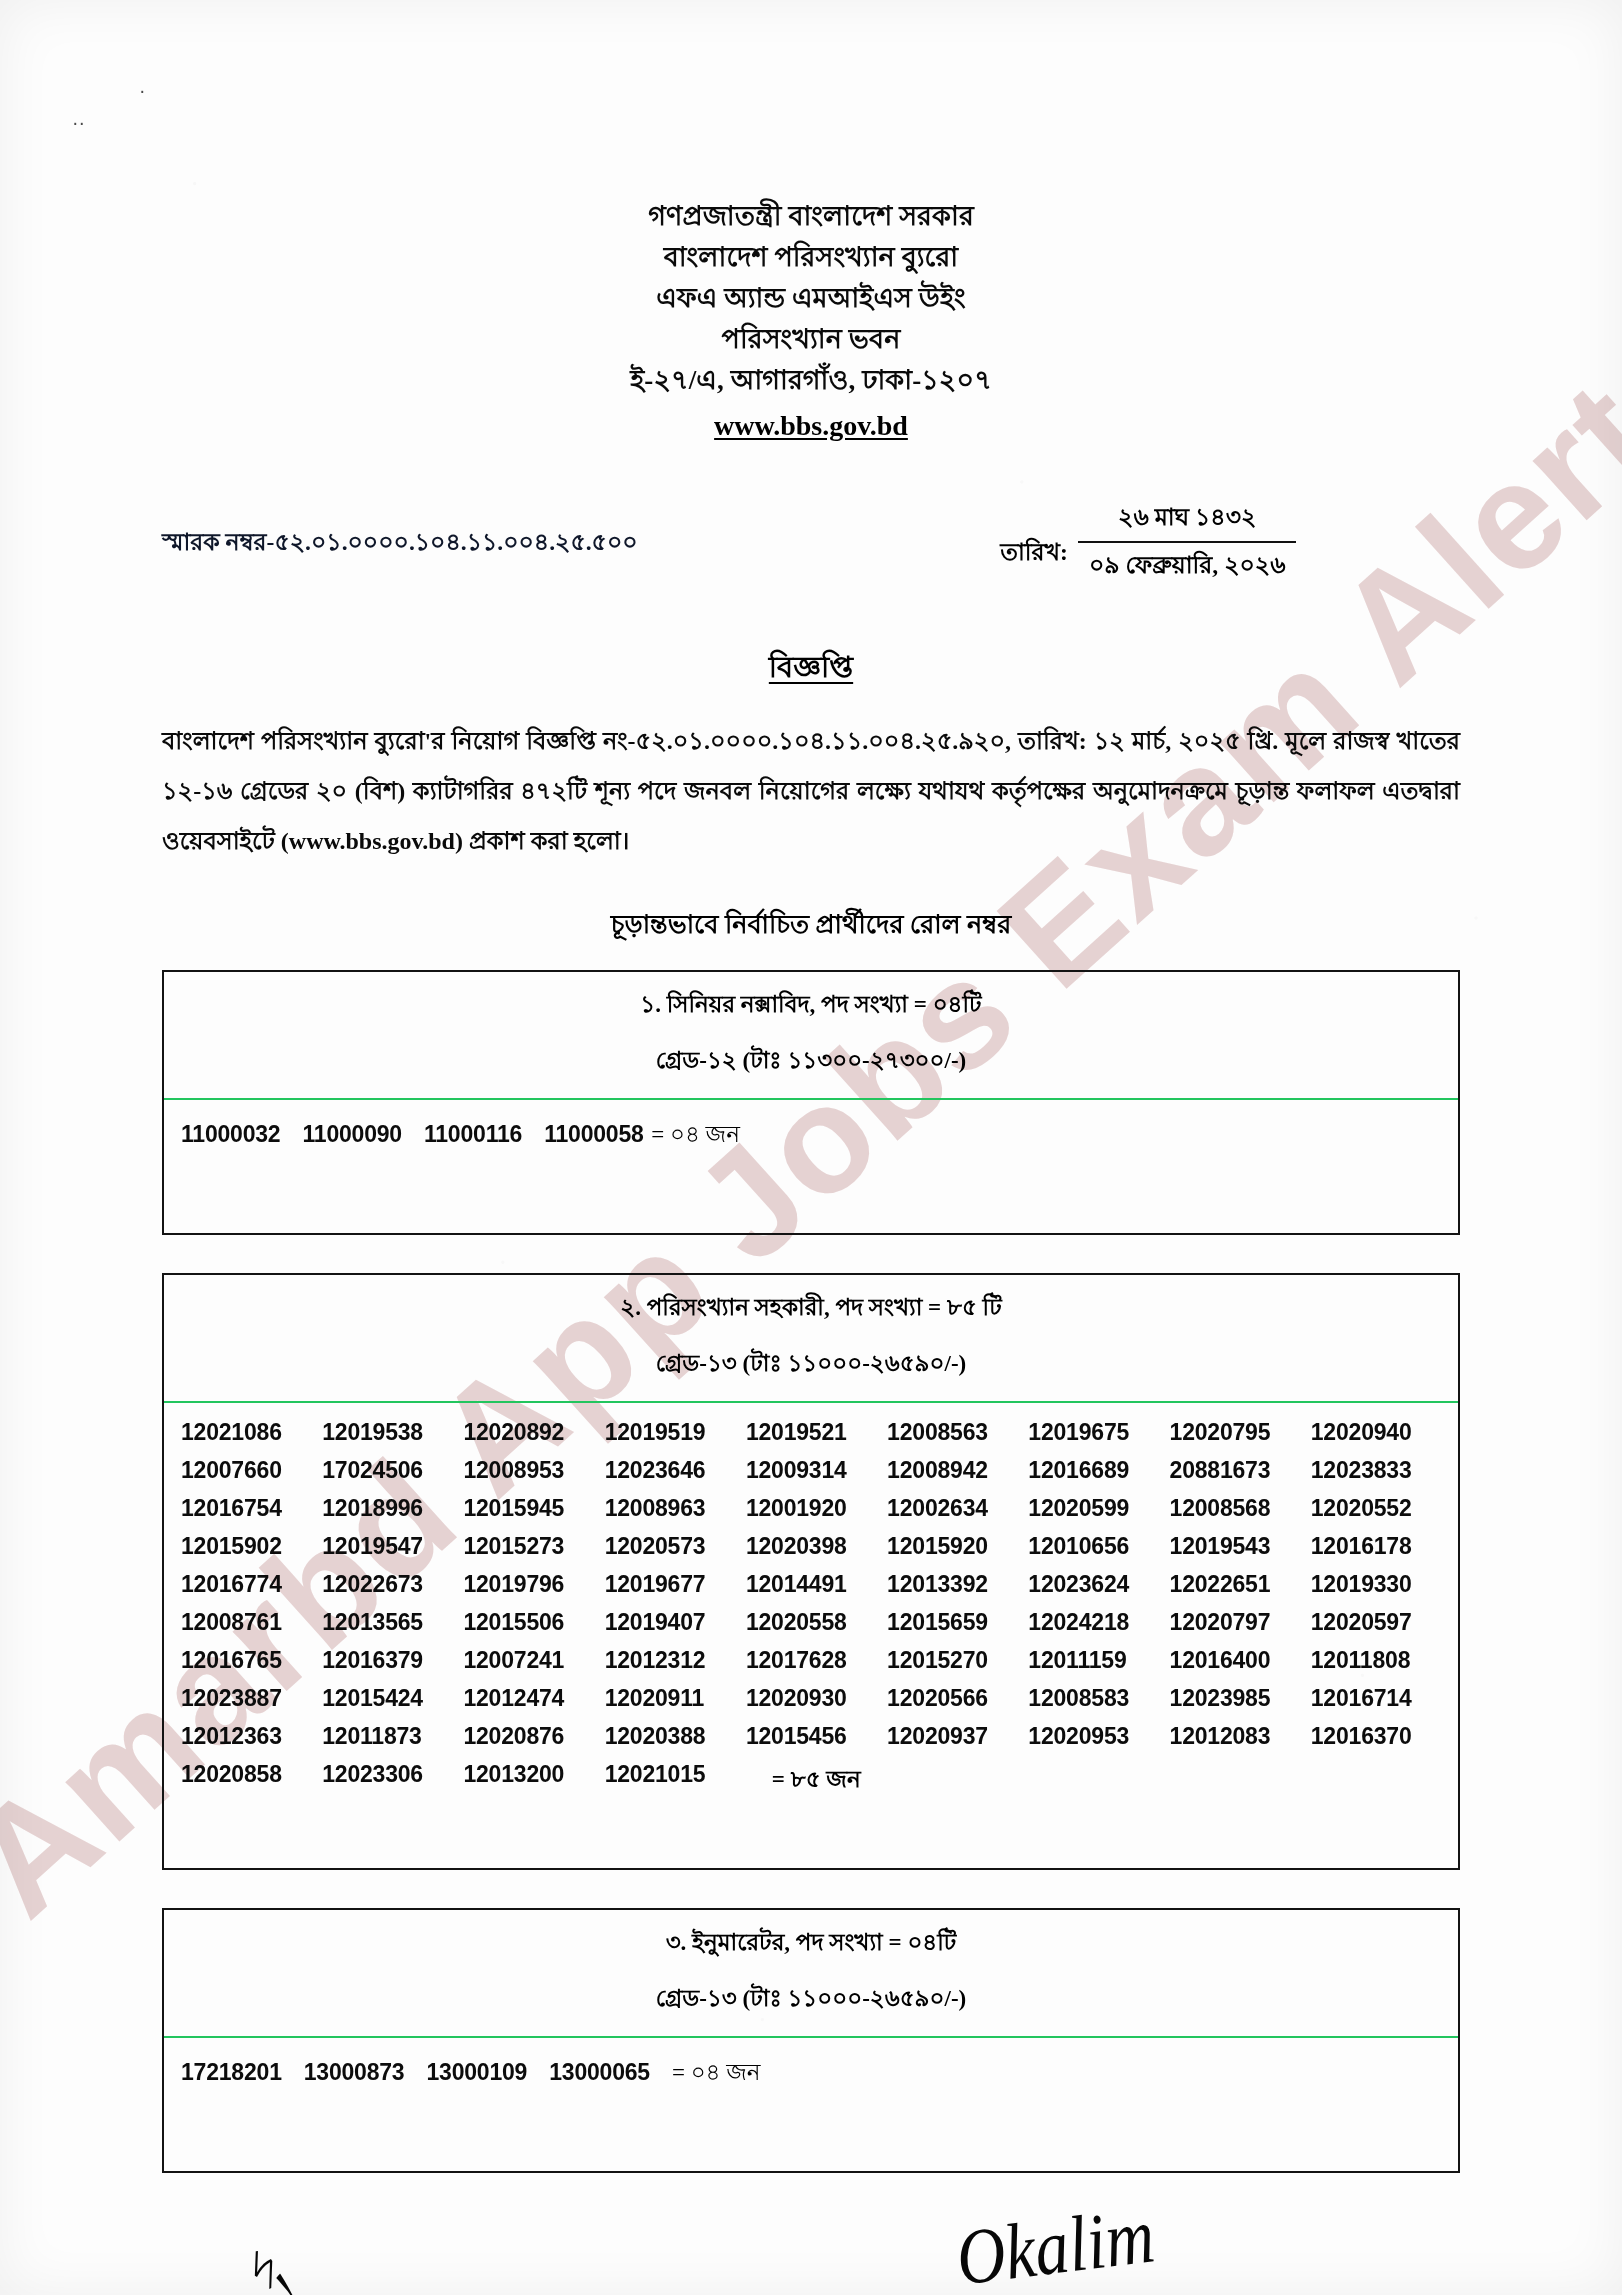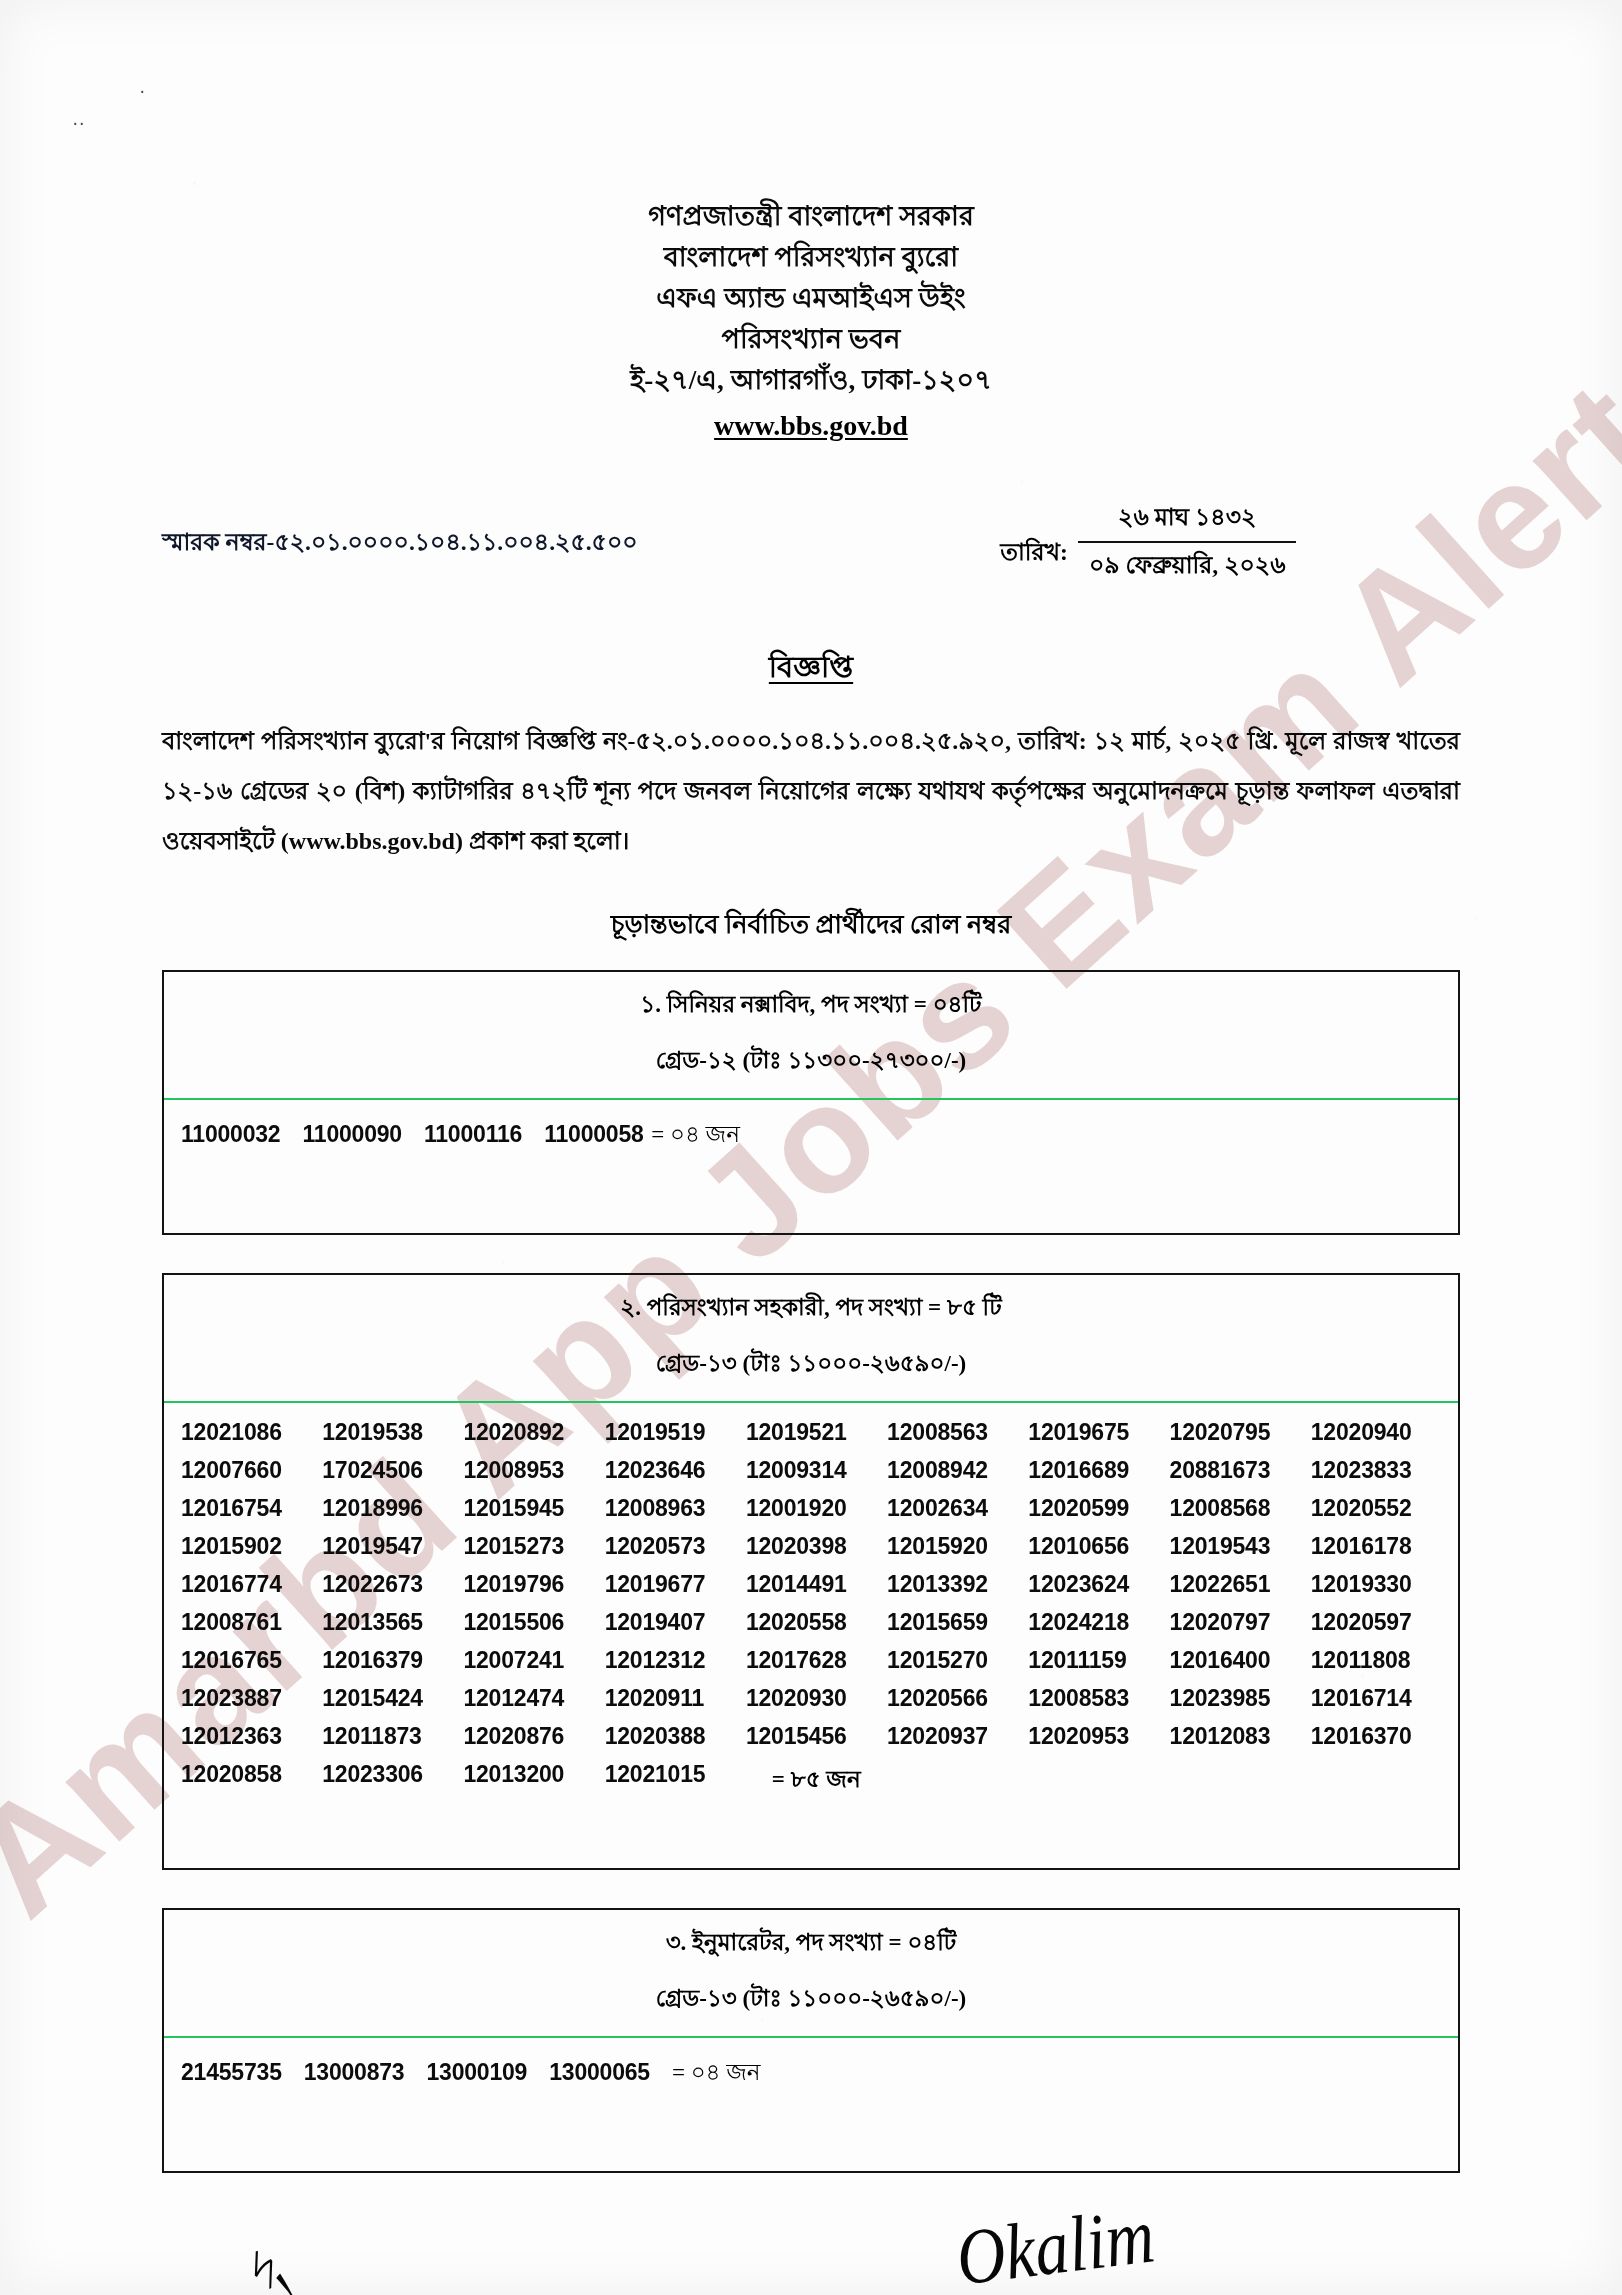--- a/index.html
+++ b/index.html
@@ -393,21 +393,21 @@
       </div>
     </div>
 
     <div class="box">
       <div class="box-head">
         <div class="post-line bn">৩. ইনুমারেটর, পদ সংখ্যা = ০৪টি</div>
         <div class="grade-line bn">গ্রেড-১৩ (টাঃ ১১০০০-২৬৫৯০/-)</div>
       </div>
       <div class="box-body pad-bottom">
         <div class="roll-grid single-row">
-          <span class="roll">21455735</span>
+          <span class="roll">17218201</span>
           <span class="roll">13000873</span>
           <span class="roll">13000109</span>
           <span class="roll">13000065</span>
           <span class="total-inline bn">= ০৪ জন</span>
         </div>
       </div>
     </div>
 
     <div class="sign-row">
       <div class="sig sig-left">৸৲</div>

